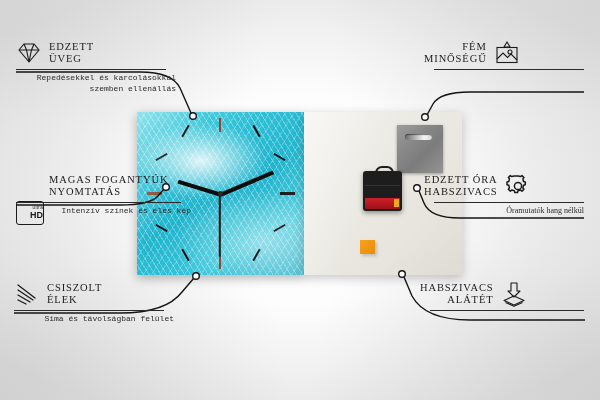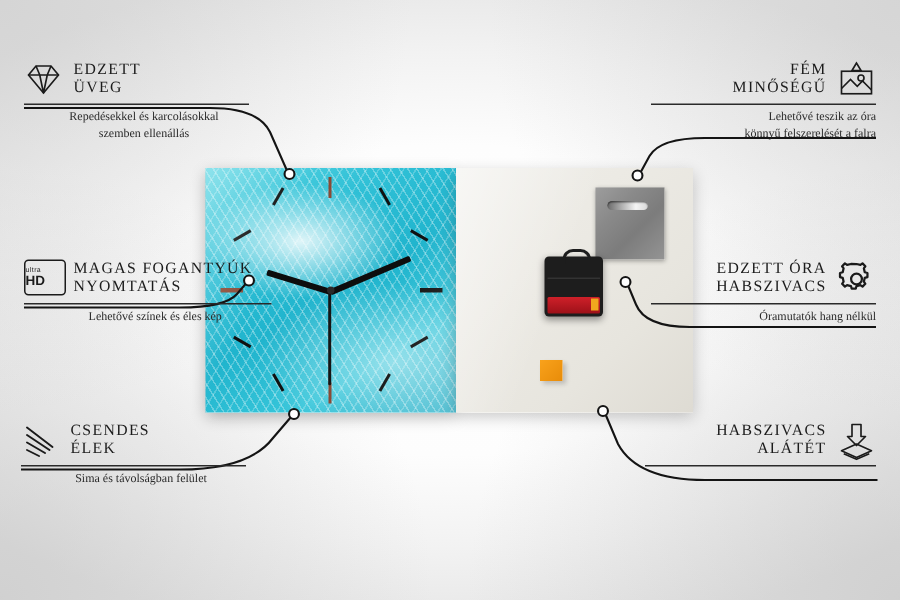--- a/index.html
+++ b/index.html
@@ -71,28 +71,28 @@
 
   
   .feature{position:absolute;}
   .fhead{display:flex;align-items:center;gap:7px;}
   .ftitle{font-size:10.5px;letter-spacing:.9px;color:#1b1b1b;line-height:12.5px;font-weight:400;white-space:nowrap;}
   .icon{width:26px;height:26px;flex:0 0 26px;}
   .rule{height:1px;background:#2a2a2a;margin:3px 0 3px;}
   .fdesc{font-size:8px;line-height:10.5px;color:#2b2b2b;white-space:pre-line;}
   .left .fhead{justify-content:flex-start;}
   .left .ftitle{text-align:left;}
-  .left .fdesc{text-align:center;}
-  .right .fhead{justify-content:flex-end;}
+  .left .fdesc{text-align:right;font-family:Liberation Mono, monospace;}
+  .right .fhead{justify-content:flex-start;}
   .right .ftitle{text-align:right;}
   .right .fdesc{text-align:right;}
 
   
   .hdbadge{width:26px;height:22px;border:1.3px solid #1b1b1b;border-radius:3px;
-    display:flex;flex-direction:column;align-items:flex-start;justify-content:center;line-height:1;}
+    display:flex;flex-direction:column;align-items:flex-end;justify-content:center;line-height:1;margin-top:28px;}
   .hdbadge .u{font-size:4.6px;letter-spacing:.3px;color:#1b1b1b;font-family:"Liberation Sans",sans-serif;}
   .hdbadge .hd{font-size:9px;font-weight:700;color:#1b1b1b;font-family:"Liberation Sans",sans-serif;margin-top:.5px;}
 </style>
 </head>
 <body>
 
 <div id="stage">
   <div class="vignette"></div>
 
   <div id="product">
@@ -175,35 +175,35 @@
           <span class="u">ultra</span>
           <span class="hd">HD</span>
         </span>
       </span>
       <span>
         <div class="ftitle">MAGAS FOGANTYÚK</div>
         <div class="ftitle">NYOMTATÁS</div>
       </span>
     </div>
     <div class="rule" style="width:165px;"></div>
-    <div class="fdesc">Lehetővé színek és éles kép</div>
+    <div class="fdesc">Intenzív színek és éles kép</div>
   </div>
 
   <div class="feature left" style="left:14px;top:281px;width:160px;">
     <div class="fhead">
       <span class="icon">
         <svg viewBox="0 0 26 26" width="26" height="26" fill="none" stroke="#1b1b1b" stroke-width="1.3" stroke-linecap="round">
           <path d="M4,4 L21,17"></path>
             <path d="M4,9 L19,19"></path>
             <path d="M4,14 L16,21"></path>
             <path d="M4,19 L12,23"></path>
         </svg>
       </span>
       <span>
-        <div class="ftitle">CSENDES</div>
+        <div class="ftitle">CSISZOLT</div>
         <div class="ftitle">ÉLEK</div>
       </span>
     </div>
     <div class="rule" style="width:150px;"></div>
     <div class="fdesc">Sima és távolságban felület</div>
   </div>
 
   <div class="feature right" style="left:424px;top:40px;width:160px;">
     <div class="fhead">
       <span>
@@ -213,22 +213,20 @@
       <span class="icon">
         <svg viewBox="0 0 26 26" width="26" height="26" fill="none" stroke="#1b1b1b" stroke-width="1.1">
           <path d="M13,2 L10,7 L16,7 Z"></path>
           <rect x="3" y="7.5" width="20" height="15"></rect>
           <path d="M3,19 L9,13 L13.5,17.5 L17,14 L23,20"></path>
           <circle cx="16" cy="12" r="2"></circle>
         </svg>
       </span>
     </div>
     <div class="rule" style="width:150px;margin-left:10px;"></div>
-    <div class="fdesc">Lehetővé teszik az óra
-könnyű felszerelését a falra</div>
   </div>
 
   <div class="feature right" style="left:424px;top:173px;width:160px;">
     <div class="fhead">
       <span>
         <div class="ftitle">EDZETT ÓRA</div>
         <div class="ftitle">HABSZIVACS</div>
       </span>
       <span class="icon">
         <svg viewBox="0 0 26 26" width="26" height="26" fill="none" stroke="#1b1b1b" stroke-width="1.5" stroke-linejoin="round">

